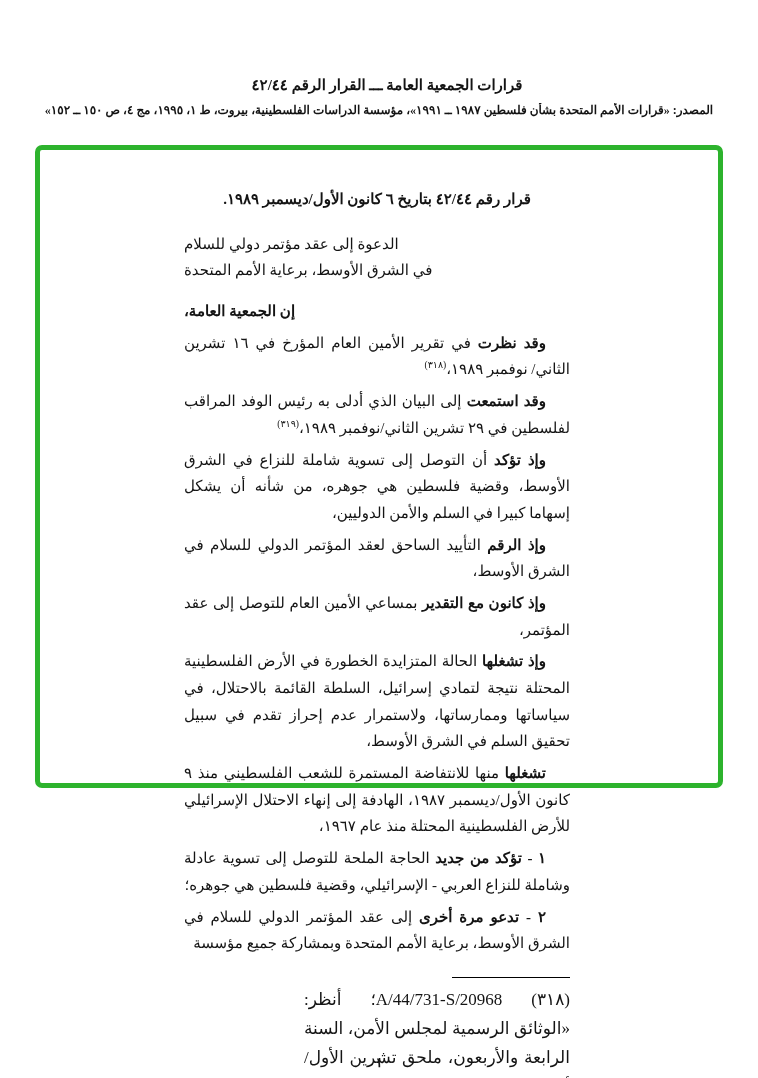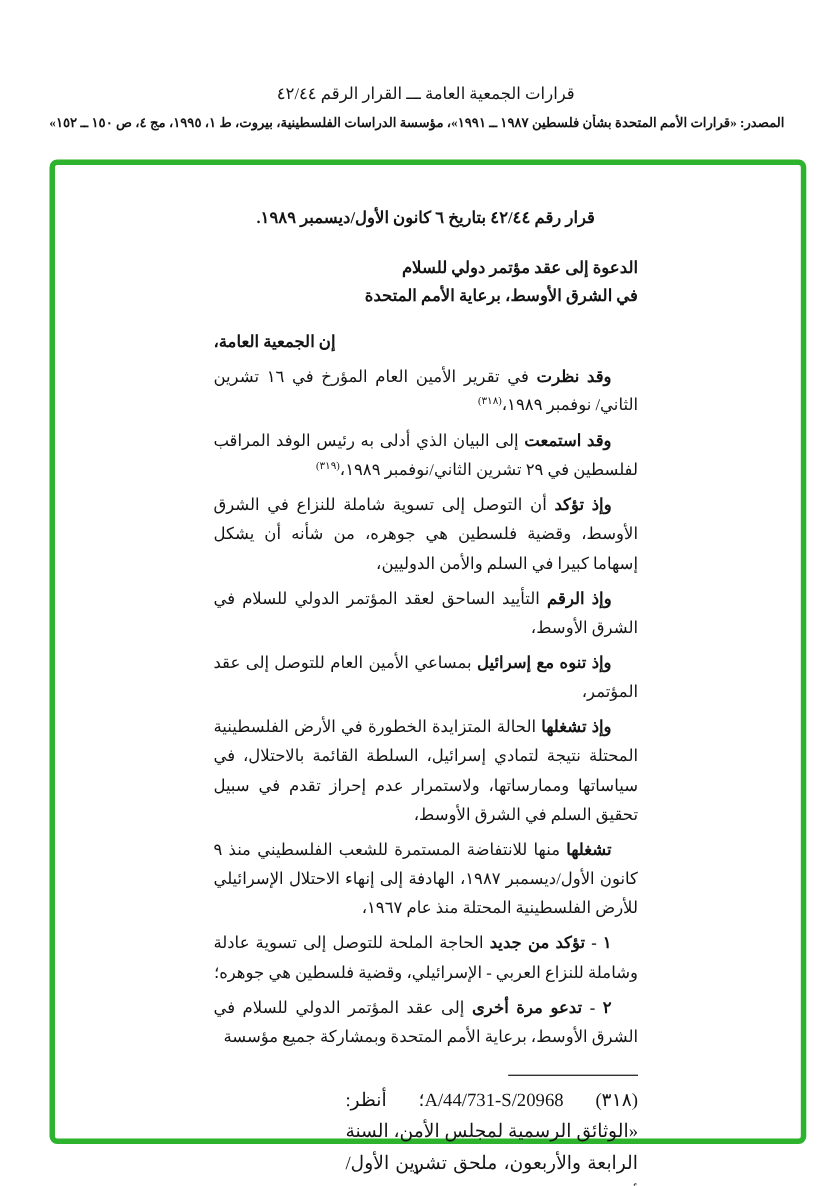--- a/index.html
+++ b/index.html
@@ -15,40 +15,40 @@
 
   .page-header {
     position: absolute;
     top: 76px;
     left: 0;
     right: 0;
     direction: rtl;
     text-align: center;
   }
   .header-title {
-    font-weight: 400;
+    font-weight: 700;
     font-size: 15px;
     letter-spacing: 0.2px;
     margin-left: 16px;
   }
   .source-line {
     margin-top: 9px;
     font-size: 12px;
     font-weight: 700;
     padding: 0 32px;
     white-space: nowrap;
     overflow: hidden;
   }
 
   .doc-frame {
     position: absolute;
-    left: 45px;
+    left: 35px;
     top: 145px;
     width: 688px;
-    height: 895px;
+    height: 643px;
     border: 5px solid #2db32d;
     border-radius: 7px;
     background: #ffffff;
     box-sizing: border-box;
   }
 
   .doc-content {
     direction: rtl;
     width: 386px;
     margin: 36px 148px 0 auto;
@@ -57,22 +57,22 @@
     text-align: justify;
   }
 
   .doc-title {
     margin: 0 0 18px 0;
     font-weight: 700;
     text-align: center;
   }
   .doc-subtitle {
     margin: 0;
-    font-weight: 700;
-    text-align: right;
+    font-weight: 400;
+    text-align: left;
   }
   .opening-line {
     margin: 14px 0 0 0;
     font-weight: 700;
     text-indent: 24px;
     text-align: left;
   }
   .body-para {
     margin: 5px 0 0 0;
     text-indent: 24px;
@@ -129,21 +129,21 @@
     <p class="opening-line">إن الجمعية العامة،</p>
 
     <p class="body-para"><span class="lead">وقد نظرت</span><span> في تقرير الأمين العام المؤرخ في ١٦ تشرين الثاني/ نوفمبر ١٩٨٩،</span><span class="fn-ref">(٣١٨)</span></p>
 
     <p class="body-para"><span class="lead">وقد استمعت</span><span> إلى البيان الذي أدلى به رئيس الوفد المراقب لفلسطين في ٢٩ تشرين الثاني/نوفمبر ١٩٨٩،</span><span class="fn-ref">(٣١٩)</span></p>
 
     <p class="body-para"><span class="lead">وإذ تؤكد</span><span> أن التوصل إلى تسوية شاملة للنزاع في الشرق الأوسط، وقضية فلسطين هي جوهره، من شأنه أن يشكل إسهاما كبيرا في السلم والأمن الدوليين،</span></p>
 
     <p class="body-para"><span class="lead">وإذ الرقم</span><span> التأييد الساحق لعقد المؤتمر الدولي للسلام في الشرق الأوسط،</span></p>
 
-    <p class="body-para"><span class="lead">وإذ تنوه مع إسرائيل</span><span> بمساعي الأمين العام للتوصل إلى عقد المؤتمر،</span></p>
+    <p class="body-para"><span class="lead">وإذ كانون مع التقدير</span><span> بمساعي الأمين العام للتوصل إلى عقد المؤتمر،</span></p>
 
     <p class="body-para"><span class="lead">وإذ تشغلها</span><span> الحالة المتزايدة الخطورة في الأرض الفلسطينية المحتلة نتيجة لتمادي إسرائيل، السلطة القائمة بالاحتلال، في سياساتها وممارساتها، ولاستمرار عدم إحراز تقدم في سبيل تحقيق السلم في الشرق الأوسط،</span></p>
 
     <p class="body-para"><span class="lead">تشغلها</span><span> منها للانتفاضة المستمرة للشعب الفلسطيني منذ ٩ كانون الأول/ديسمبر ١٩٨٧، الهادفة إلى إنهاء الاحتلال الإسرائيلي للأرض الفلسطينية المحتلة منذ عام ١٩٦٧،</span></p>
 
     <p class="body-para"><span class="lead">١ - تؤكد من جديد</span><span> الحاجة الملحة للتوصل إلى تسوية عادلة وشاملة للنزاع العربي - الإسرائيلي، وقضية فلسطين هي جوهره؛</span></p>
 
     <p class="body-para"><span class="lead">٢ - تدعو مرة أخرى</span><span> إلى عقد المؤتمر الدولي للسلام في الشرق الأوسط، برعاية الأمم المتحدة وبمشاركة جميع مؤسسة</span></p>
 
     <div class="footnotes">

